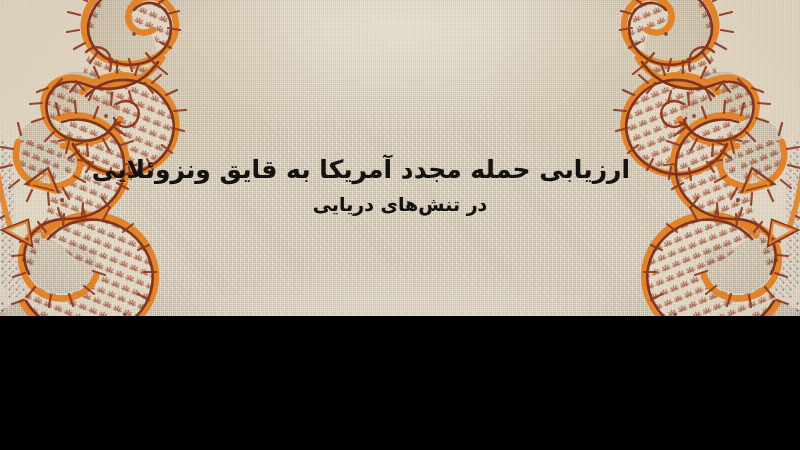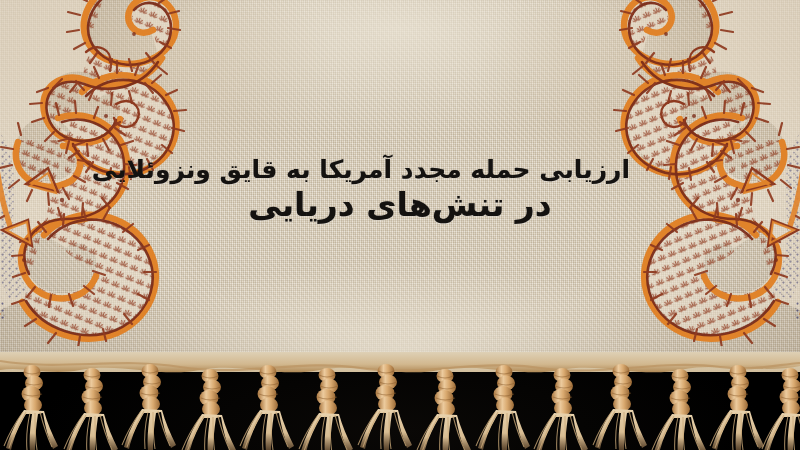--- a/index.html
+++ b/index.html
@@ -9,21 +9,21 @@
     width: 800px;
     height: 450px;
     overflow: hidden;
     background: #000;
     font-family: "DejaVu Sans", sans-serif;
   }
 
   #stage {
     position: relative;
     width: 800px;
-    height: 450px;
+    height: 316px;
     overflow: hidden;
     background: #000000;
     margin-left: 37px;
   }
 
   
   .backdrop {
     position: absolute;
     left: 0; top: 0;
     width: 800px; height: 450px;
@@ -114,21 +114,21 @@
     font-weight: 700;
     font-size: 25px;
     line-height: 35px;
     color: #141210;
     letter-spacing: 0px;
     white-space: nowrap;
     text-shadow:
       0 1px 0 rgba(255,255,255,.28),
       0 0 1px rgba(20,18,16,.35);
   }
-  .title-line.l3 { font-size: 33px; }
+  .title-line.l3 { font-size: 19px; }
 
   
   .fringe {
     position: absolute;
     left: 0;
     top: 352px;
     width: 800px;
     height: 98px;
     z-index: 7;
   }

